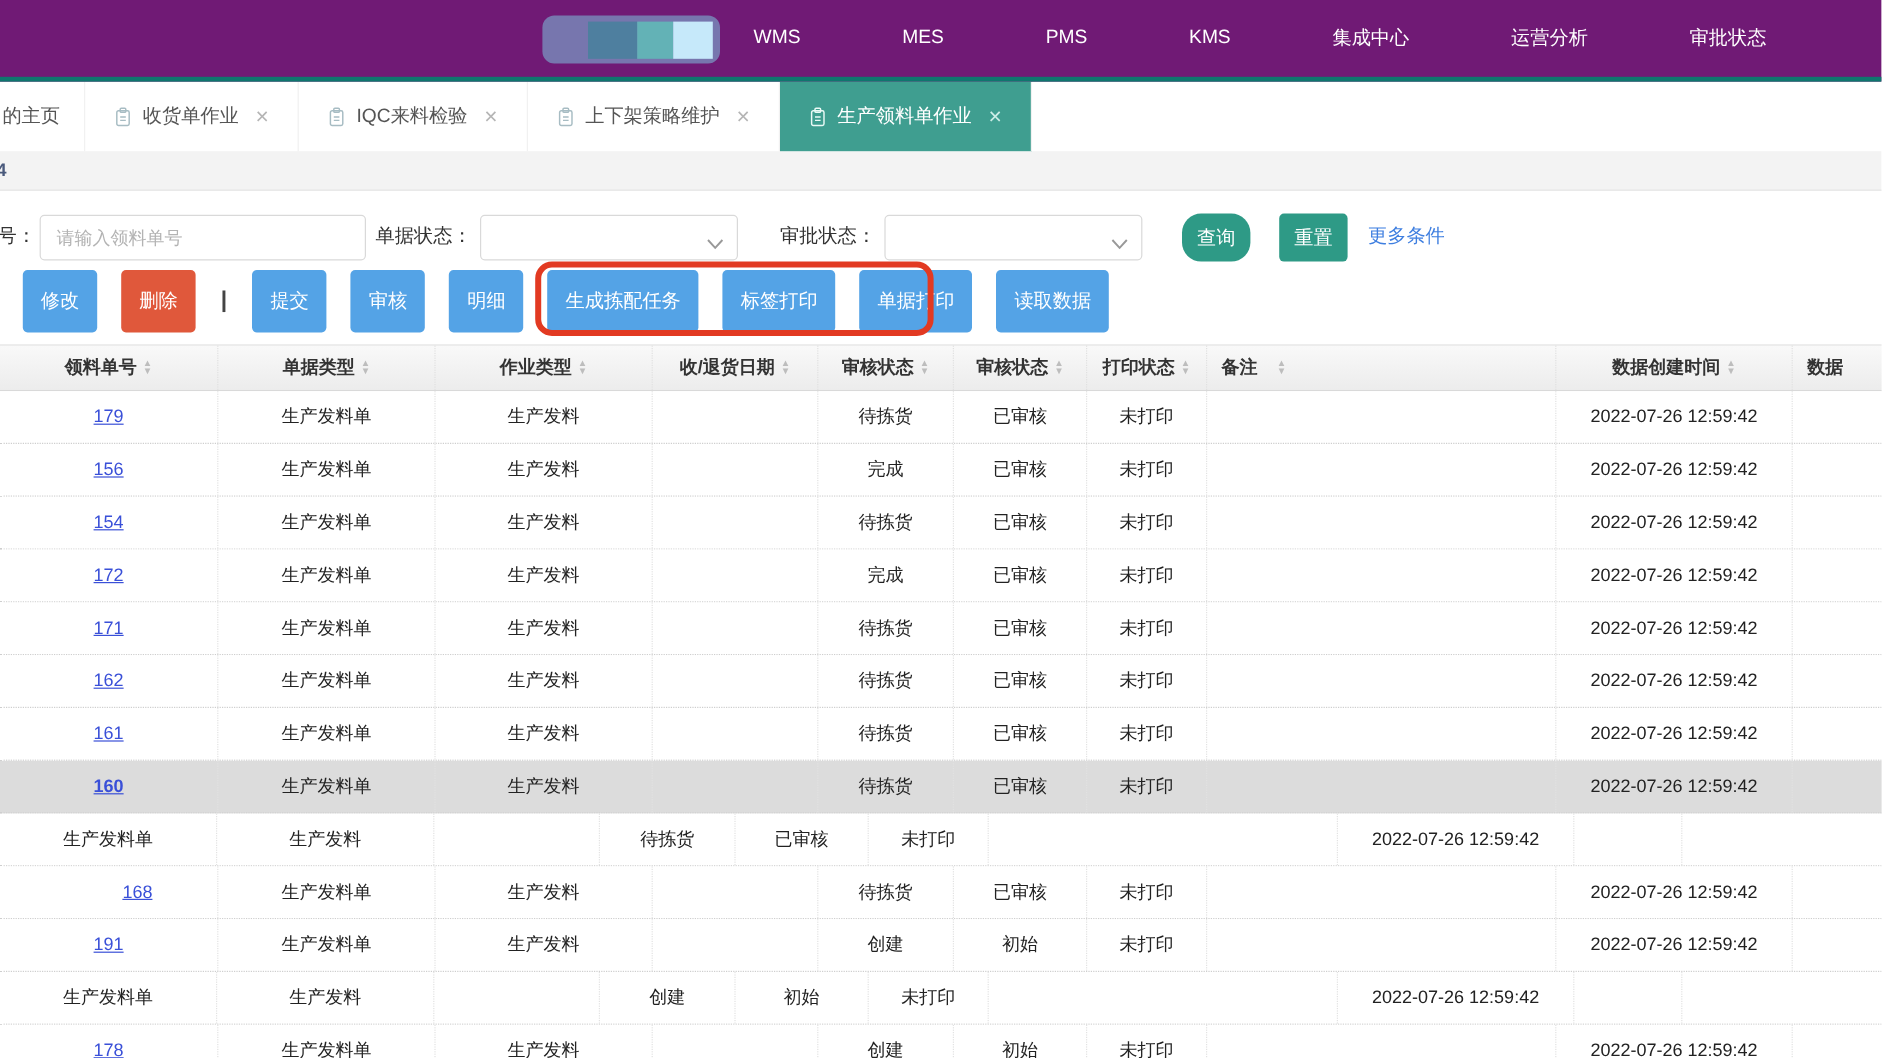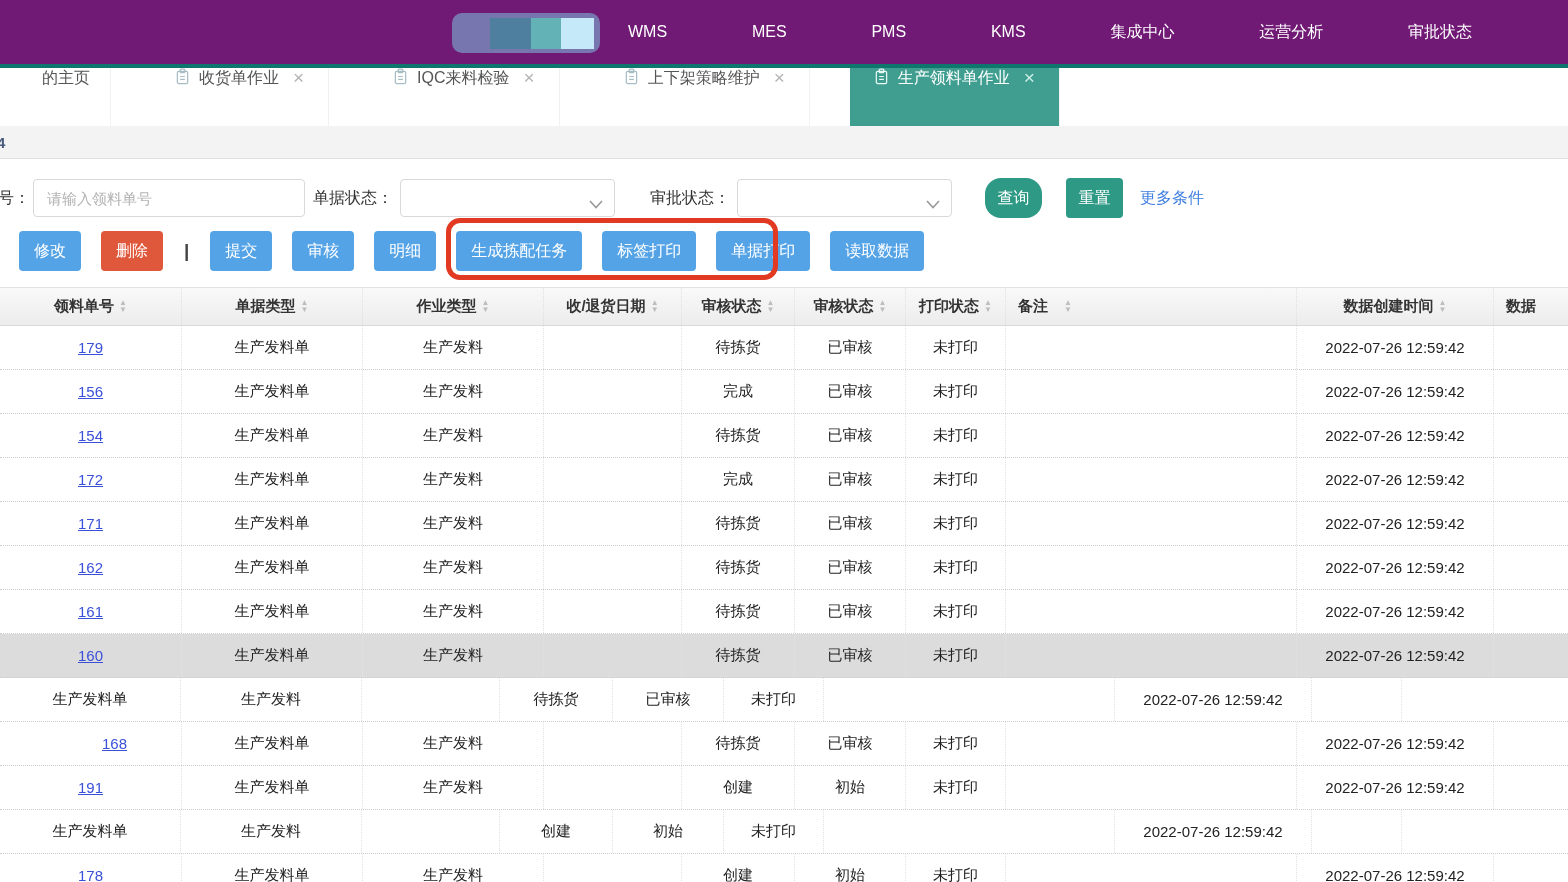--- a/index.html
+++ b/index.html
@@ -14,22 +14,22 @@
   .logo-sq { position:absolute; top:7px; height:31px; }
   .logo-sq.s1 { left:38px; width:41px; background:#4e7f9f; }
   .logo-sq.s2 { left:79px; width:30px; background:#63b2b6; }
   .logo-sq.s3 { left:109px; width:33px; background:#c6e9fa; }
   .nav-menu { position:absolute; left:628px; right:96px; top:0; height:64px;
               display:flex; align-items:center; justify-content:space-between; }
   .nav-item { color:#fff; font-size:16px; cursor:pointer; white-space:nowrap; }
 
   
   .tabbar { height:58px; background:#fff; display:flex; align-items:stretch; }
-  .tab { display:flex; align-items:flex-start; gap:9px; padding:0 24px; font-size:16px; color:#555;
-         border-right:1px solid #f1f1f1; cursor:pointer; white-space:nowrap;margin-left:40px; }
+  .tab { display:flex; align-items:center; gap:9px; padding:0 24px; font-size:16px; color:#555;
+         border-right:1px solid #f1f1f1; cursor:pointer; white-space:nowrap; }
   .tab.first { padding:0 20px 0 2px; }
   .tab.active { background:#3f9e90; color:#fff; }
   .tab-icon { color:#a7bcc3; display:flex; }
   .tab.active .tab-icon { color:#eafaf6; }
   .tab-close { color:#b5b5b5; font-size:19px; margin-left:5px; line-height:1; }
   .tab.active .tab-close { color:#cdeee7; }
 
   
   .subheader { height:33px; background:#f3f3f3; border-bottom:1px solid #e0e0e0;
                display:flex; align-items:center; }
@@ -53,21 +53,21 @@
   .select.s2 { left:737px; }
   .chev { position:absolute; right:11px; top:15px; }
   .btn-green { position:absolute; top:0; height:40px; width:57px; background:#2e9a86; color:#fff; border:none;
                border-radius:4px; font-size:16px; cursor:pointer; font-family:inherit; }
   .btn-green.q { left:985px;border-radius:16px; }
   .btn-green.r { left:1066px; }
   .more-link { position:absolute; left:1140px; top:0; line-height:40px; color:#3f7fe0; font-size:16px; cursor:pointer; }
 
   .toolbar { position:absolute; left:0; top:72px; height:40px; display:flex; align-items:center;
              gap:20px; padding-left:19px; }
-  .tb-btn { height:40px; padding:0 15px; border:none; border-radius:4px; background:#54a3e6; color:#fff;
+  .tb-btn { height:52px; padding:0 15px; border:none; border-radius:4px; background:#54a3e6; color:#fff;
             font-size:16px; cursor:pointer; white-space:nowrap; font-family:inherit; }
   .tb-btn.red { background:#e0583b; }
   .tb-sep { color:#444; font-size:19px; font-weight:bold; margin:0 1px; }
 
   .annotation { position:absolute; left:446px; top:59px; width:332px; height:62px;
                 border:5px solid #e23a22; border-radius:14px; pointer-events:none; z-index:5; }
 
   
   .table { position:absolute; left:0; top:128px; width:1584px; }
   .thead { display:flex; height:39px; background:linear-gradient(#f9f9f9,#ececec);
@@ -361,21 +361,21 @@
           <div class="td center" style="width: 181px;">生产发料</div>
           <div class="td center" style="width: 138px;"></div>
           <div class="td center" style="width: 113px;">待拣货</div>
           <div class="td center" style="width: 111px;">已审核</div>
           <div class="td center" style="width: 100px;">未打印</div>
           <div class="td left" style="width: 291px;"></div>
           <div class="td center" style="width: 197px;">2022-07-26 12:59:42</div>
           <div class="td left" style="width: 90px;"></div>
         </div>
         <div class="tr selected">
-          <div class="td center" style="width: 182px;">
+          <div class="td center" style="width: 182px; font-weight: bold;">
             <a class="row-link">160</a>
           </div>
           <div class="td center" style="width: 181px;">生产发料单</div>
           <div class="td center" style="width: 181px;">生产发料</div>
           <div class="td center" style="width: 138px;"></div>
           <div class="td center" style="width: 113px;">待拣货</div>
           <div class="td center" style="width: 111px;">已审核</div>
           <div class="td center" style="width: 100px;">未打印</div>
           <div class="td left" style="width: 291px;"></div>
           <div class="td center" style="width: 197px;">2022-07-26 12:59:42</div>

